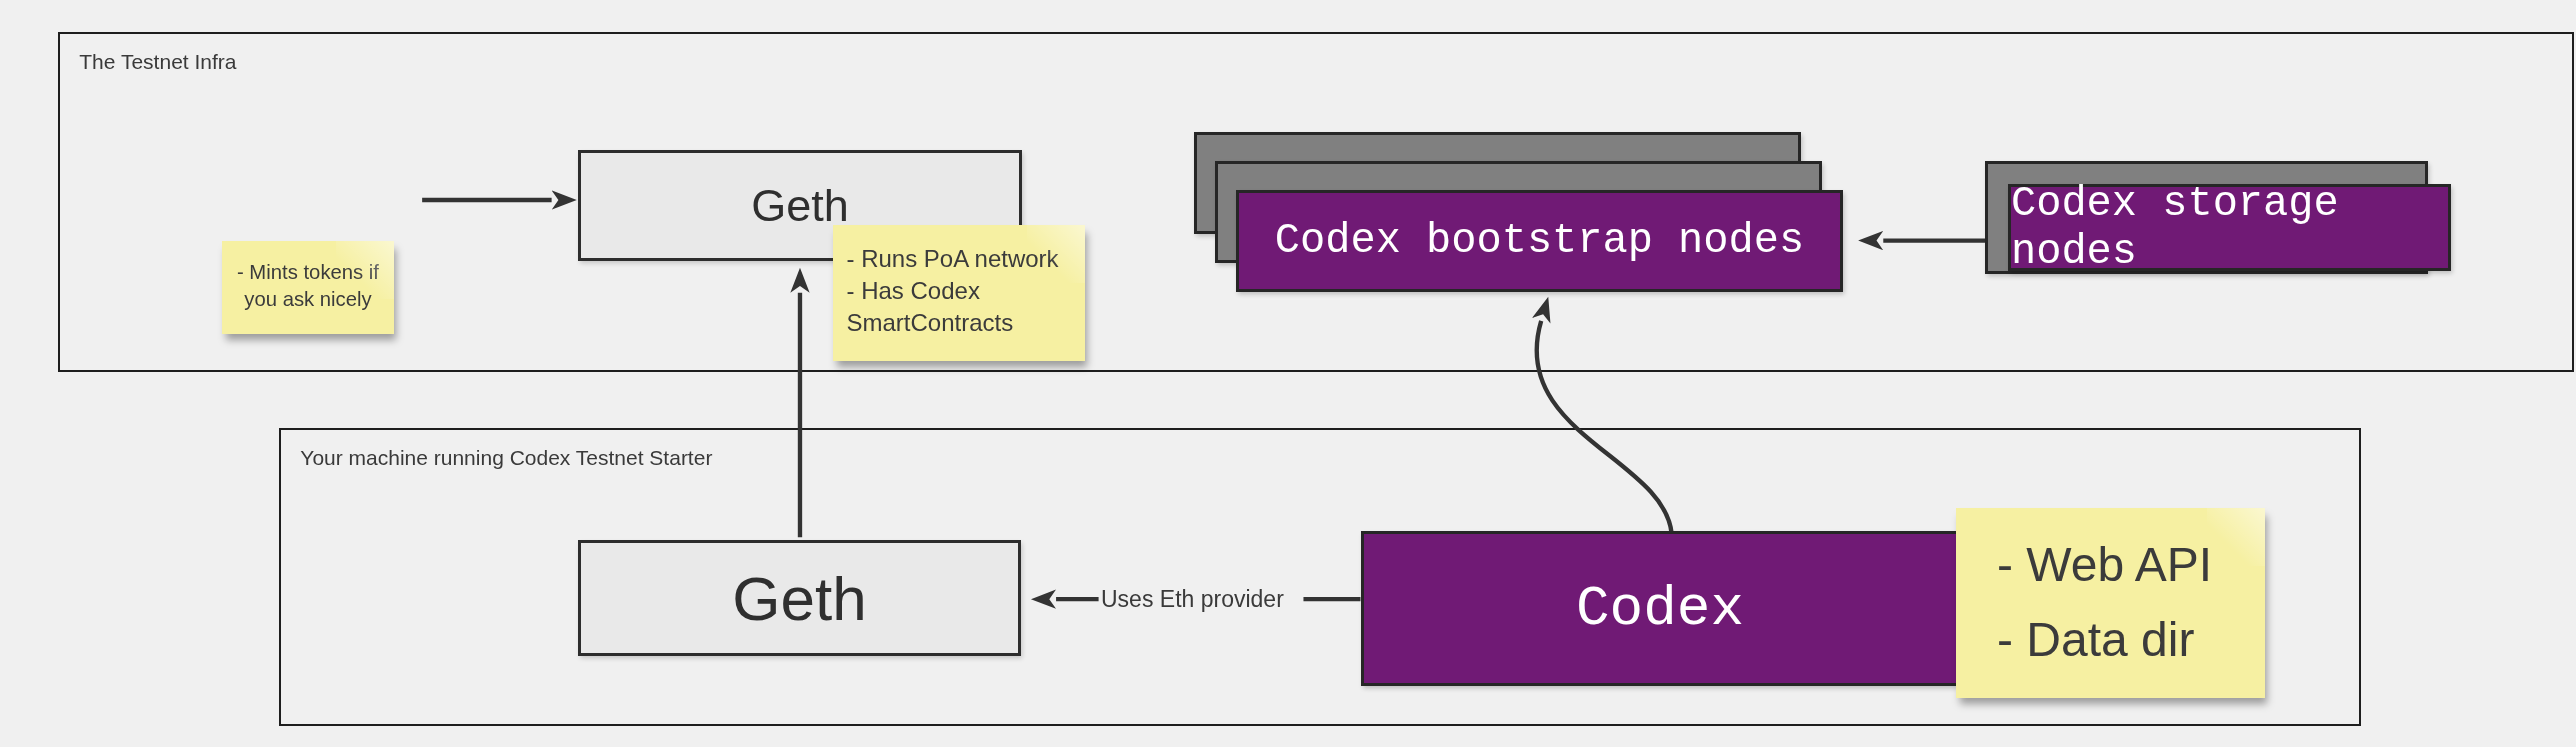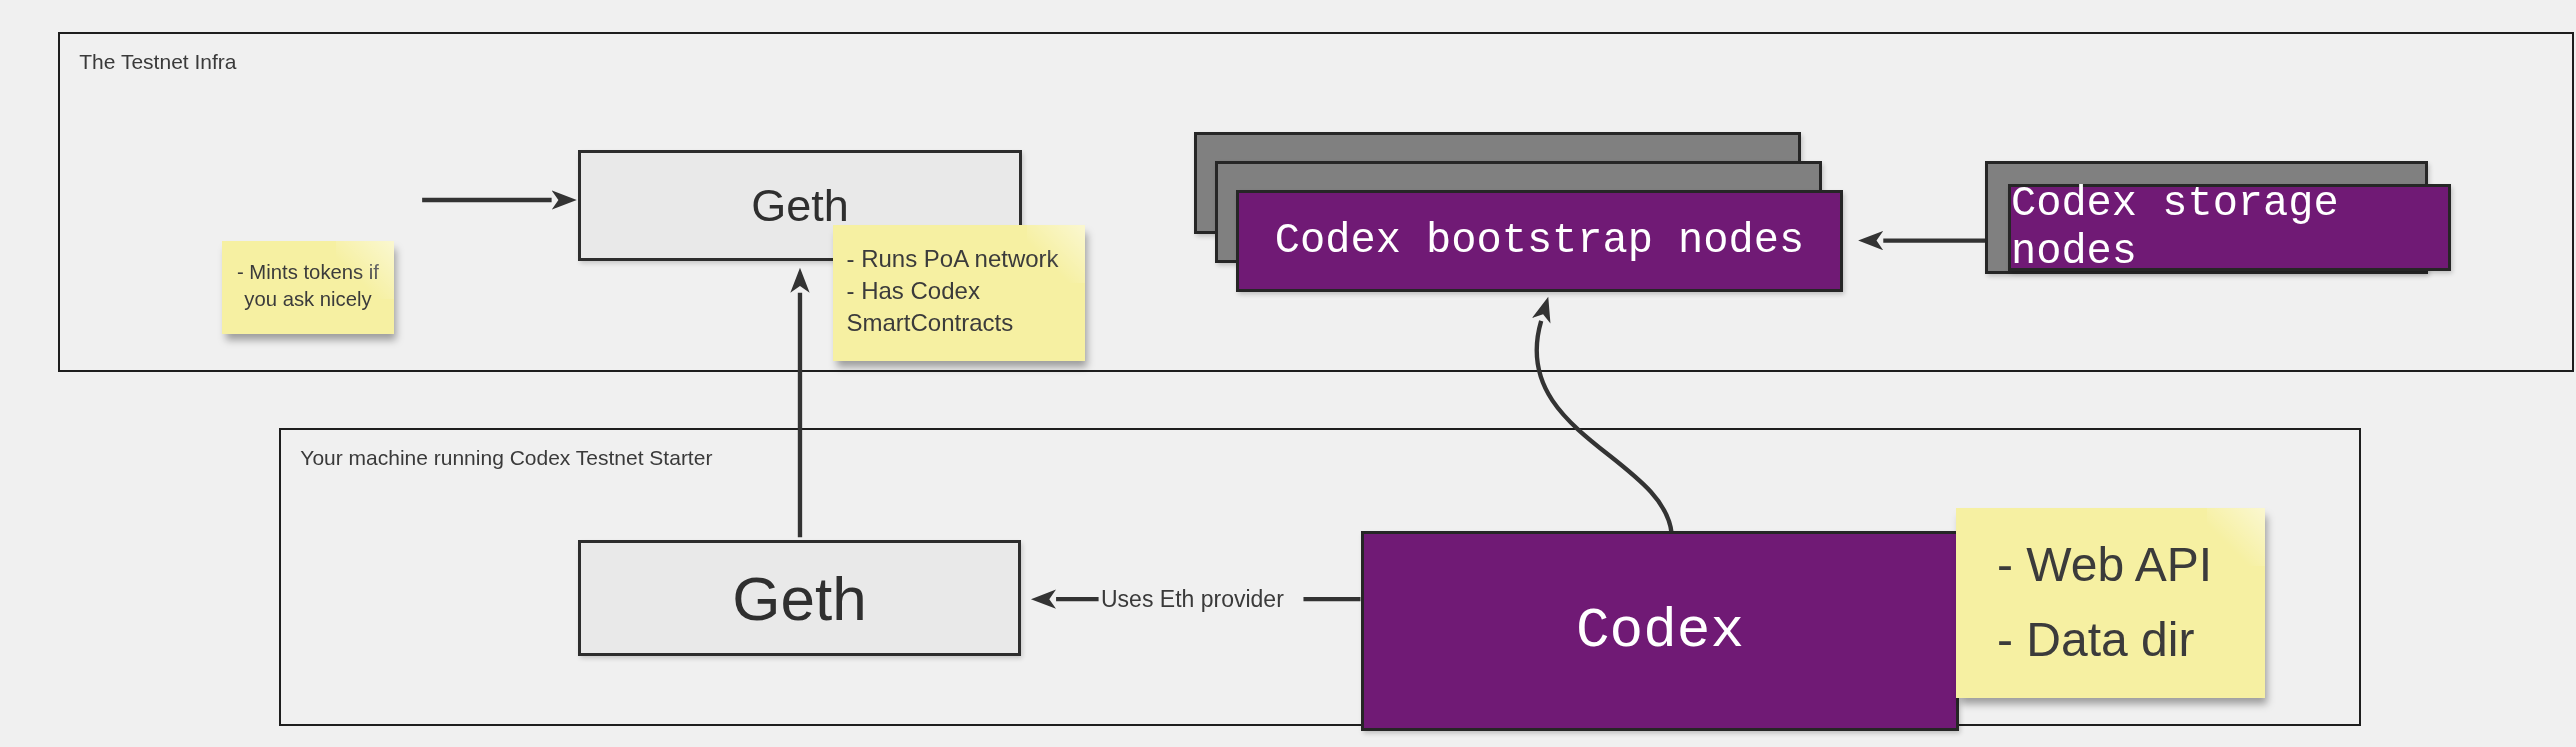--- a/index.html
+++ b/index.html
@@ -81,21 +81,21 @@
     position: absolute;
     box-sizing: border-box;
     background: #808080;
     border: 3.9px solid #262626;
     box-shadow: 1.9px 2.9px 4.8px rgba(0,0,0,0.22);
     z-index: 4;
   }
   #node-discord  { left: 86px;  top: 148px; width: 336px; height: 100px; font-size: 40px; }
   #node-geth-infra { left: 578px; top: 150px; width: 444px; height: 111px; font-size: 45px; }
   #node-geth-local { left: 578px; top: 540px; width: 443px; height: 116px; font-size: 62px; }
-  #node-codex-local { left: 1361px; top: 531px; width: 598px; height: 200px; font-size: 56px; }
+  #node-codex-local { left: 1361px; top: 531px; width: 598px; height: 155px; font-size: 56px; }
 
   #bootstrap-back  { left: 1194px; top: 132px; width: 607px; height: 102px; }
   #bootstrap-mid   { left: 1215px; top: 161px; width: 607px; height: 102px; }
   #node-bootstrap  { left: 1236px; top: 190px; width: 607px; height: 102px; font-size: 42px; }
 
   #storage-back { left: 1985px; top: 161px; width: 443px; height: 113px; }
   #node-storage { left: 2008px; top: 184px; width: 443px; height: 87px; font-size: 42px; }
 
   
   .sticky {

